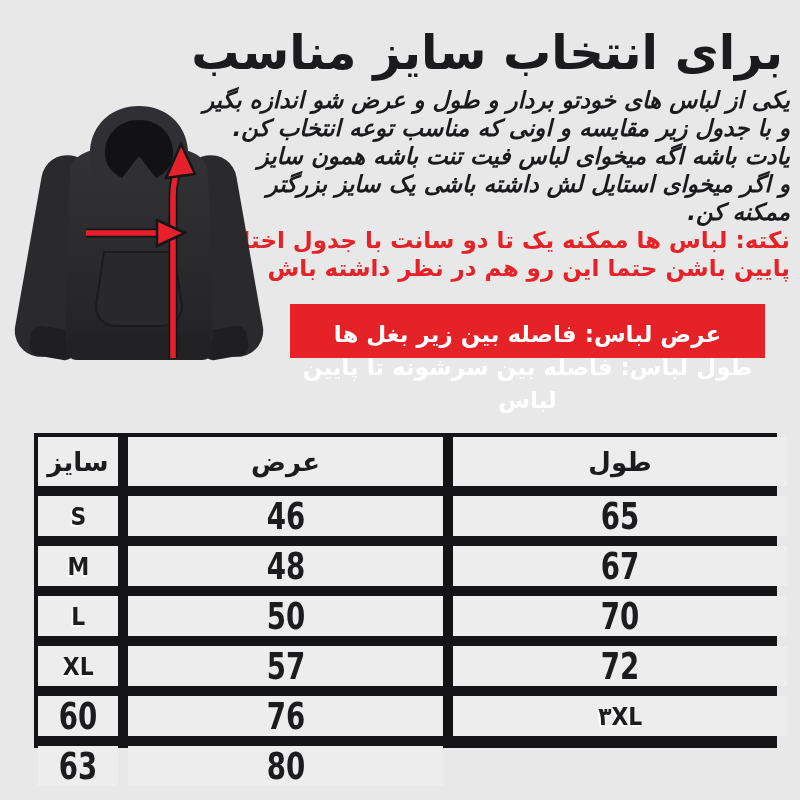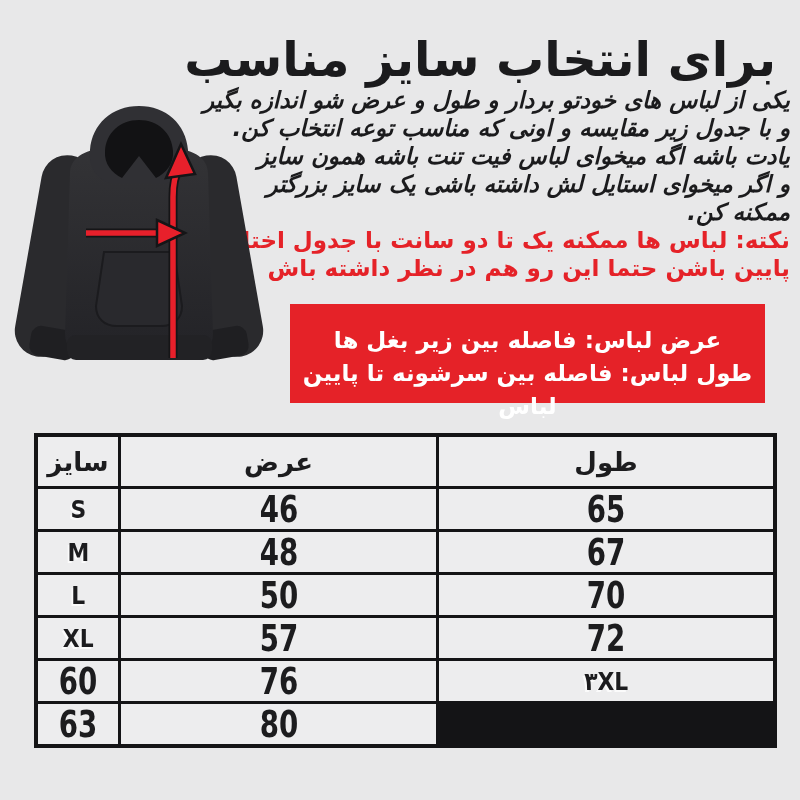--- a/index.html
+++ b/index.html
@@ -3,51 +3,51 @@
 <meta charset="utf-8">
 <style>
   html,body{margin:0;padding:0;}
   .page{
     position:relative;width:800px;height:800px;overflow:hidden;
     background:#e8e8e9;
     font-family:"DejaVu Sans","Liberation Sans",sans-serif;
     color:#1c1c1e;
   }
   .title{
-    position:absolute;top:14px;right:10px;margin:14px;
+    position:absolute;top:14px;right:10px;margin:7px;
     direction:rtl;text-align:right;white-space:nowrap;
     font-size:48px;font-weight:700;line-height:62px;color:#1b1b1d;
     letter-spacing:-1px;
   }
   .intro{
     position:absolute;top:86px;right:10px;
     direction:rtl;text-align:right;
     font-size:23px;font-weight:700;line-height:28px;color:#1b1b1d;font-style:italic;
   }
   .note{
     position:absolute;top:226px;right:10px;
     direction:rtl;text-align:right;
     font-size:23px;font-weight:700;line-height:28px;color:#e52228;
   }
   .defbox{
-    position:absolute;left:290px;top:304px;width:475px;height:99px;
+    position:absolute;left:290px;top:304px;width:475px;height:54px;
     box-sizing:border-box;background:#e52228;color:#ffffff;
     direction:rtl;text-align:center;
-    font-size:23px;font-weight:700;line-height:33px;padding-top:20px;
+    font-size:23px;font-weight:700;line-height:33px;padding-top:14px;
   }
   .hoodie{
     position:absolute;left:6px;top:102px;width:266px;height:266px;
   }
   .sizetable{
     position:absolute;left:34px;top:433px;width:743px;height:315px;
     box-sizing:border-box;border:4px solid #141416;background:#141416;
     display:grid;
     grid-template-columns:80px 315px 334px;
     grid-template-rows:49px repeat(6,40px);
-    gap:3px;
+    gap:10px;
   }
   .cell{
     background:#ededee;display:flex;align-items:center;justify-content:center;
     font-weight:700;color:#1c1c1e;overflow:hidden;
   }
   .cell.hdr{font-size:26px;direction:rtl;}
   .cell .num{font-size:33px;display:inline-block;transform:scale(0.84,1.12);}
   .cell .sz{font-size:23px;direction:ltr;display:inline-block;transform:scale(0.95,1.08);
             text-shadow:-2px 2px 0 rgba(255,255,255,.75);}
 </style>

